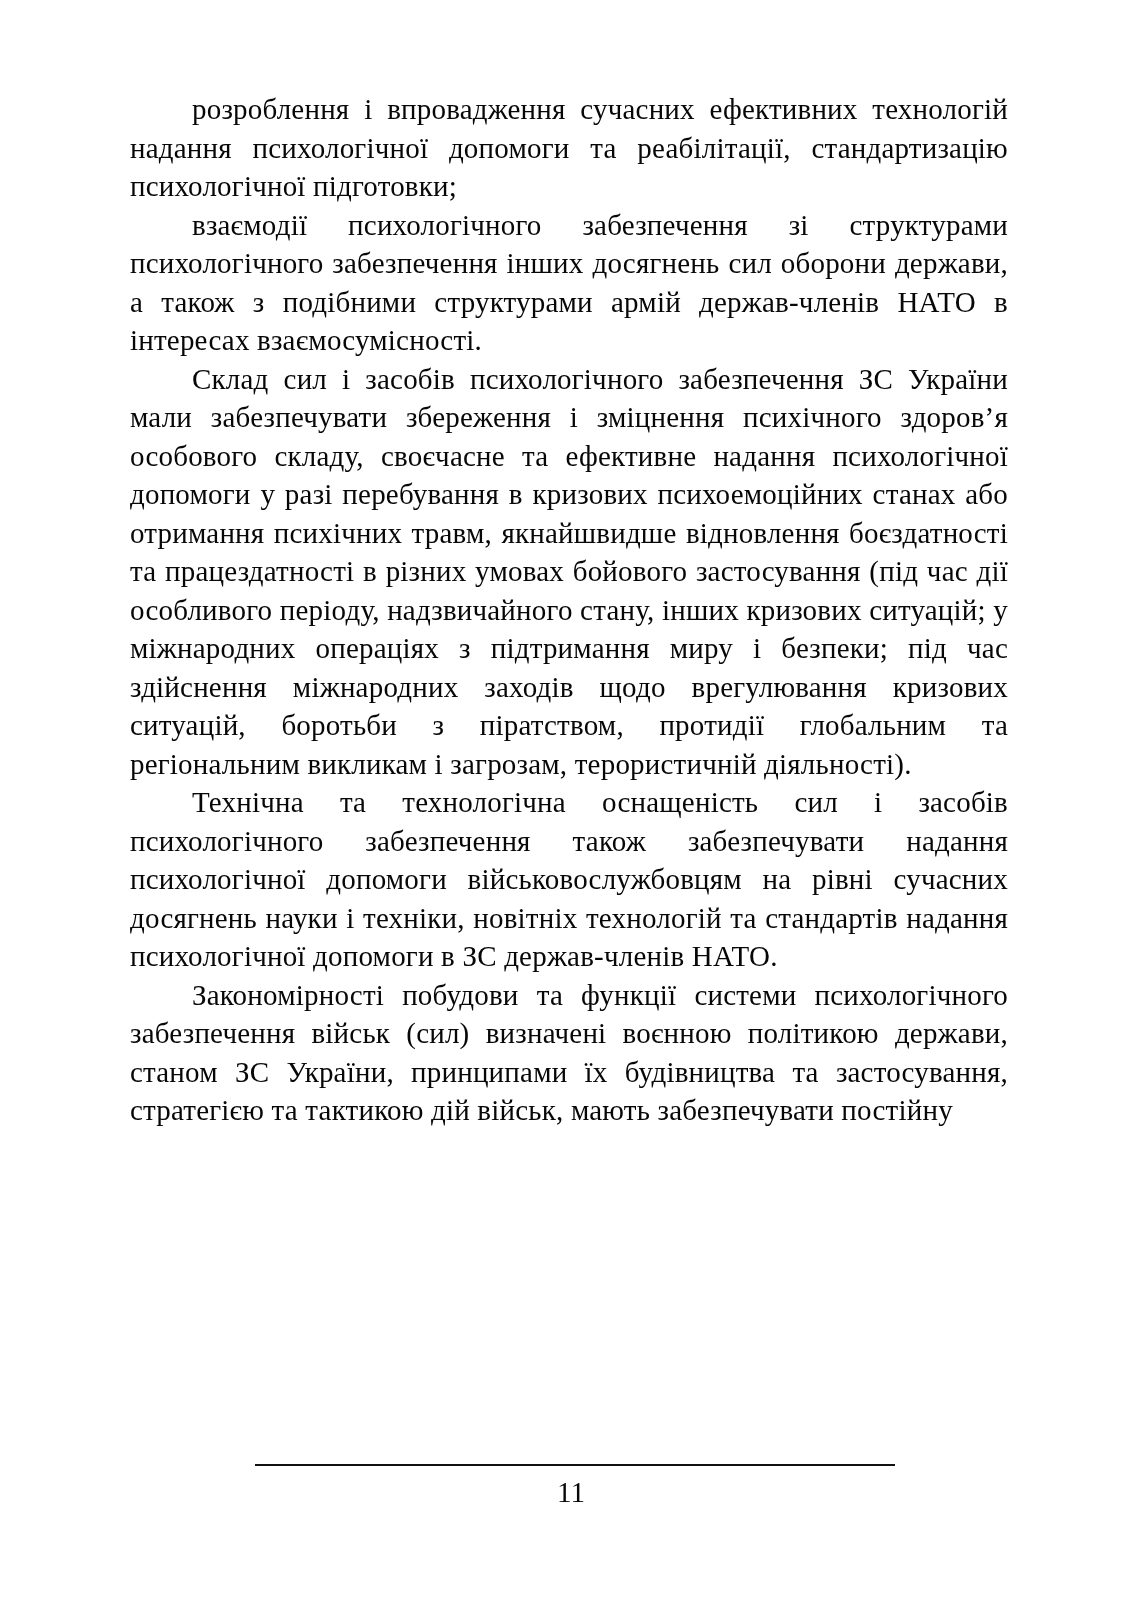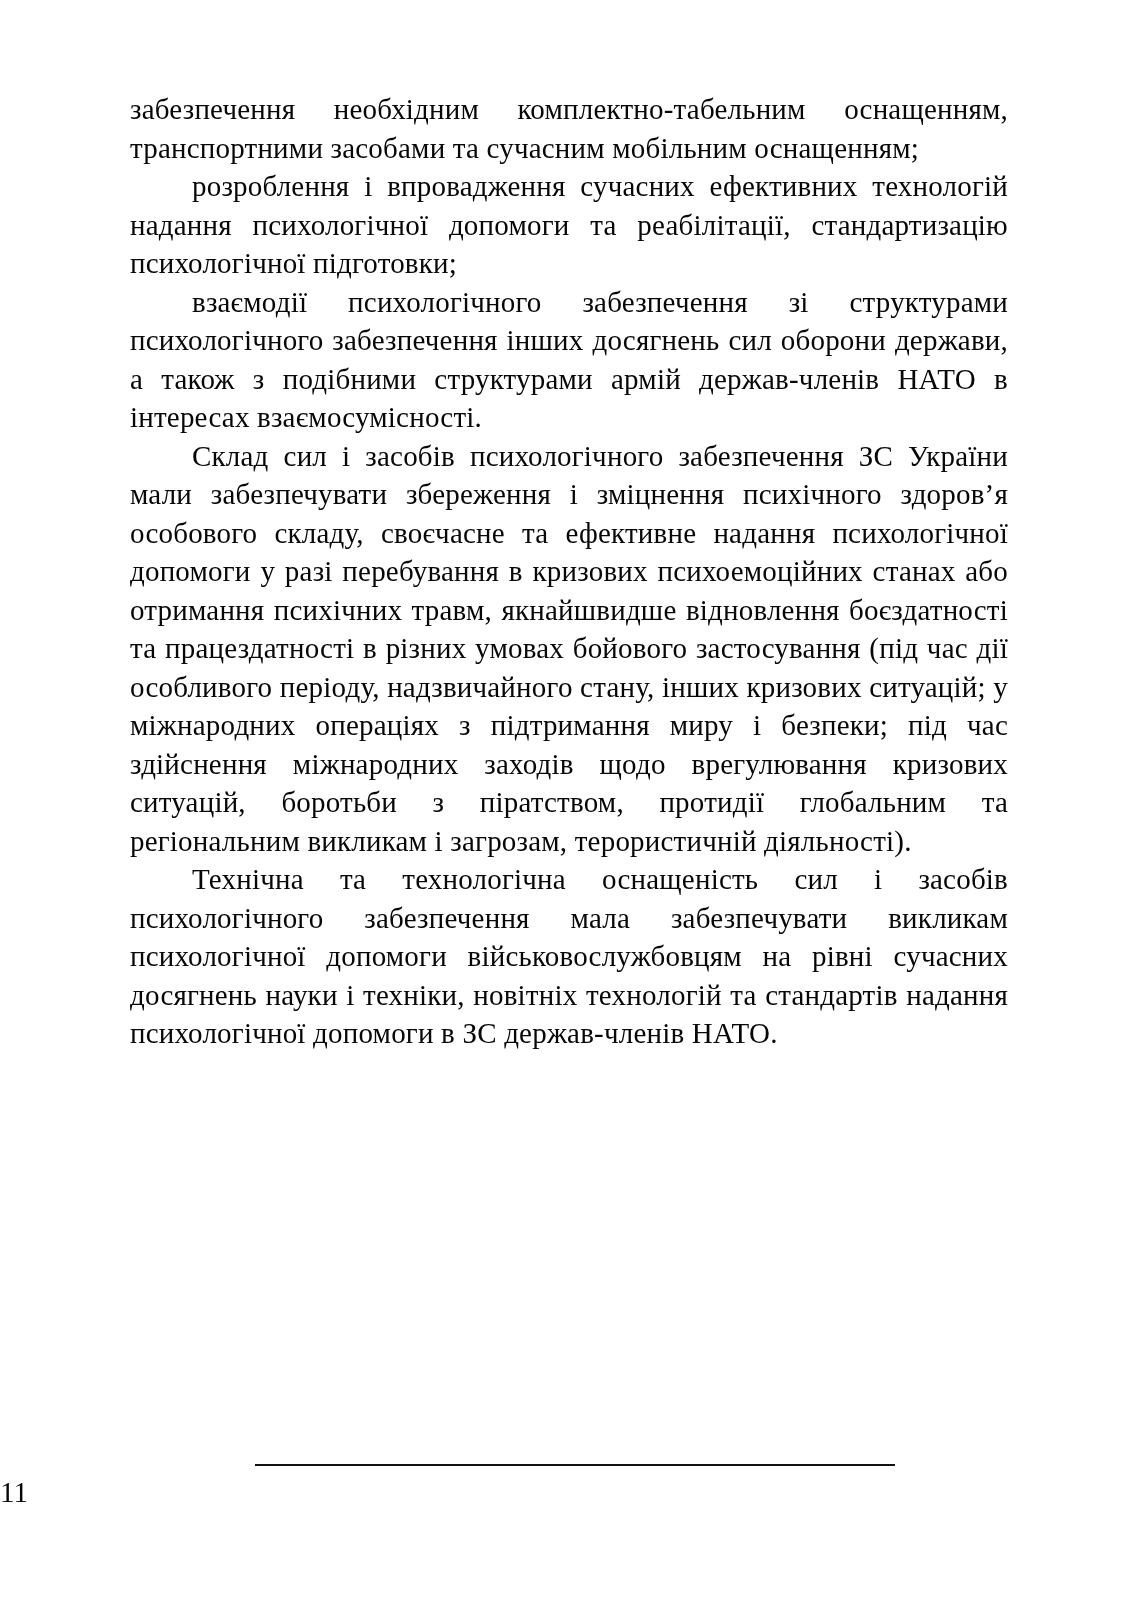--- a/index.html
+++ b/index.html
@@ -47,35 +47,36 @@
     top: 4px;
     width: 640px;
     height: 0;
     border-top: 2px solid #111111;
   }
   .page-number {
     position: absolute;
     left: 0;
     top: 14px;
     width: 1142px;
+    text-align: center;
     font-size: 29px;
     line-height: 36px;
   }
 </style>
 </head>
 <body>
 
 <div class="page">
 
   <div class="content">
-    <p class="no-indent">забезпечення необхідним комплектно-табельним оснащенням, транспортними засобами та сучасним мобільним оснащенням;</p>
     <p>розроблення і впровадження сучасних ефективних технологій надання психологічної допомоги та реабілітації, стандартизацію психологічної підготовки;</p>
     <p>взаємодії психологічного забезпечення зі структурами психологічного забезпечення інших досягнень сил оборони держави, а також з подібними структурами армій держав-членів НАТО в інтересах взаємосумісності.</p>
     <p>Склад сил і засобів психологічного забезпечення ЗС України мали забезпечувати збереження і зміцнення психічного здоров’я особового складу, своєчасне та ефективне надання психологічної допомоги у разі перебування в кризових психоемоційних станах або отримання психічних травм, якнайшвидше відновлення боєздатності та працездатності в різних умовах бойового застосування (під час дії особливого періоду, надзвичайного стану, інших кризових ситуацій; у міжнародних операціях з підтримання миру і безпеки; під час здійснення міжнародних заходів щодо врегулювання кризових ситуацій, боротьби з піратством, протидії глобальним та регіональним викликам і загрозам, терористичній діяльності).</p>
-    <p>Технічна та технологічна оснащеність сил і засобів психологічного забезпечення мала забезпечувати викликам психологічної допомоги військовослужбовцям на рівні сучасних досягнень науки і техніки, новітніх технологій та стандартів надання психологічної допомоги в ЗС держав-членів НАТО.</p>
+    <p>Технічна та технологічна оснащеність сил і засобів психологічного забезпечення також забезпечувати надання психологічної допомоги військовослужбовцям на рівні сучасних досягнень науки і техніки, новітніх технологій та стандартів надання психологічної допомоги в ЗС держав-членів НАТО.</p>
+    <p>Закономірності побудови та функції системи психологічного забезпечення військ (сил) визначені воєнною політикою держави, станом ЗС України, принципами їх будівництва та застосування, стратегією та тактикою дій військ, мають забезпечувати постійну</p>
   </div>
 
   <div class="footer">
     <div class="footer-line"></div>
     <div class="page-number">11</div>
   </div>
 
 </div>
 
 </body></html>

